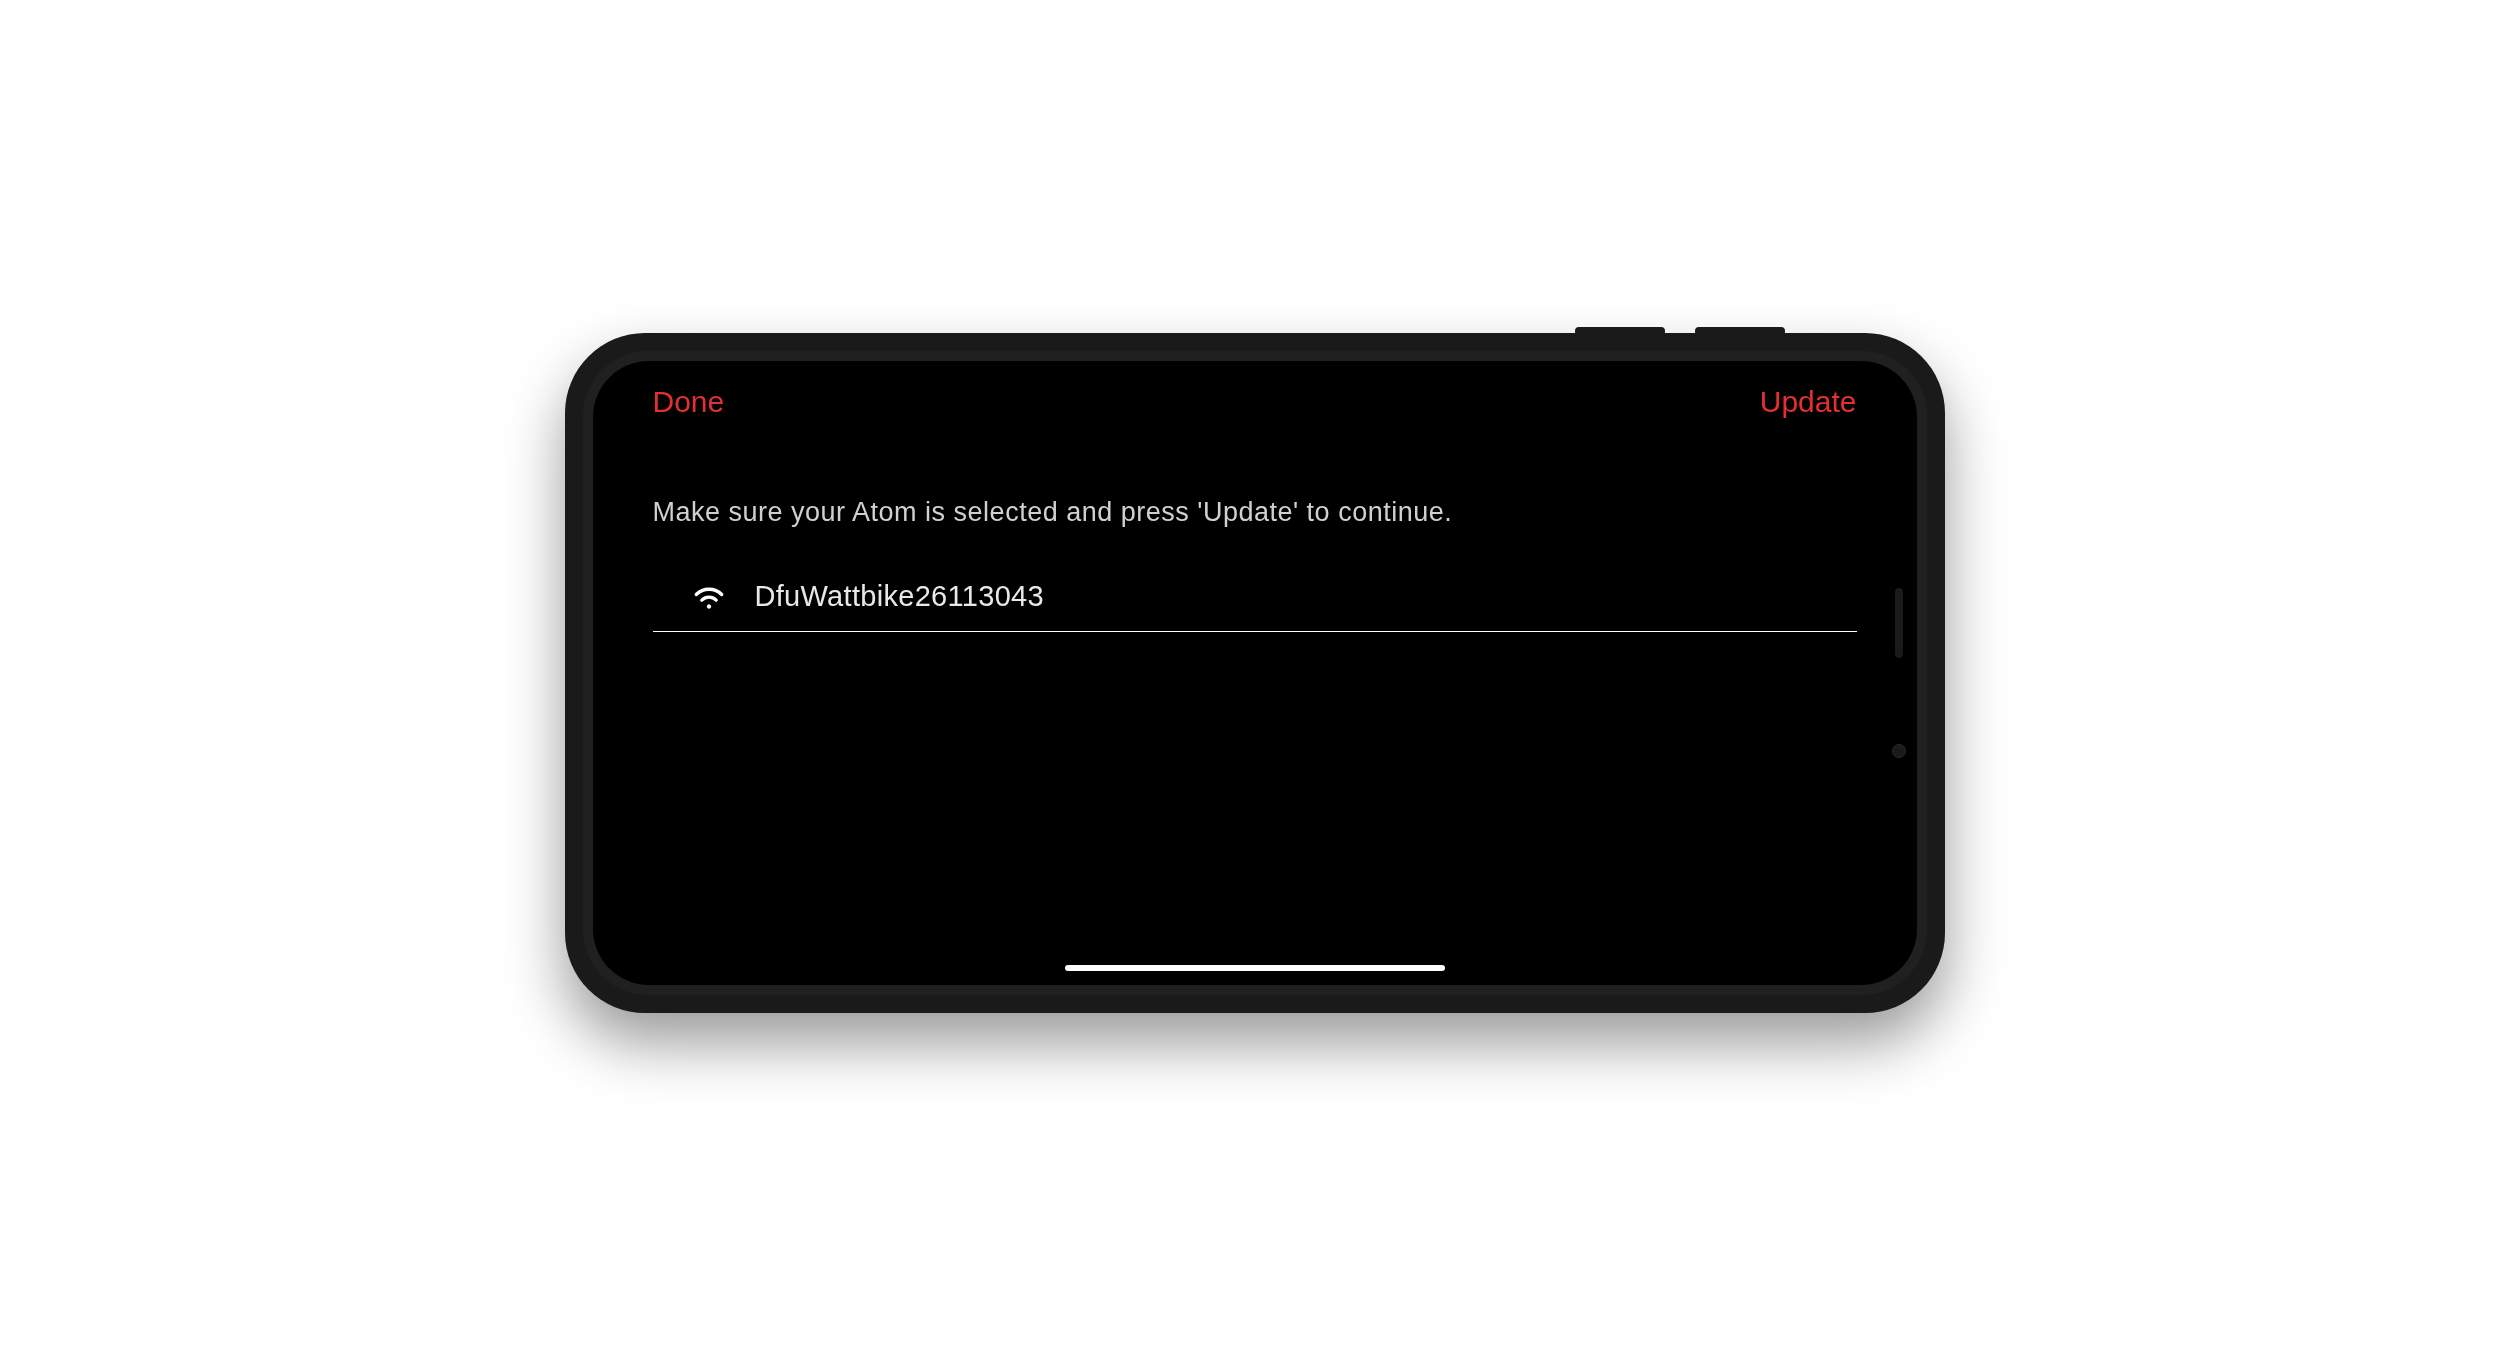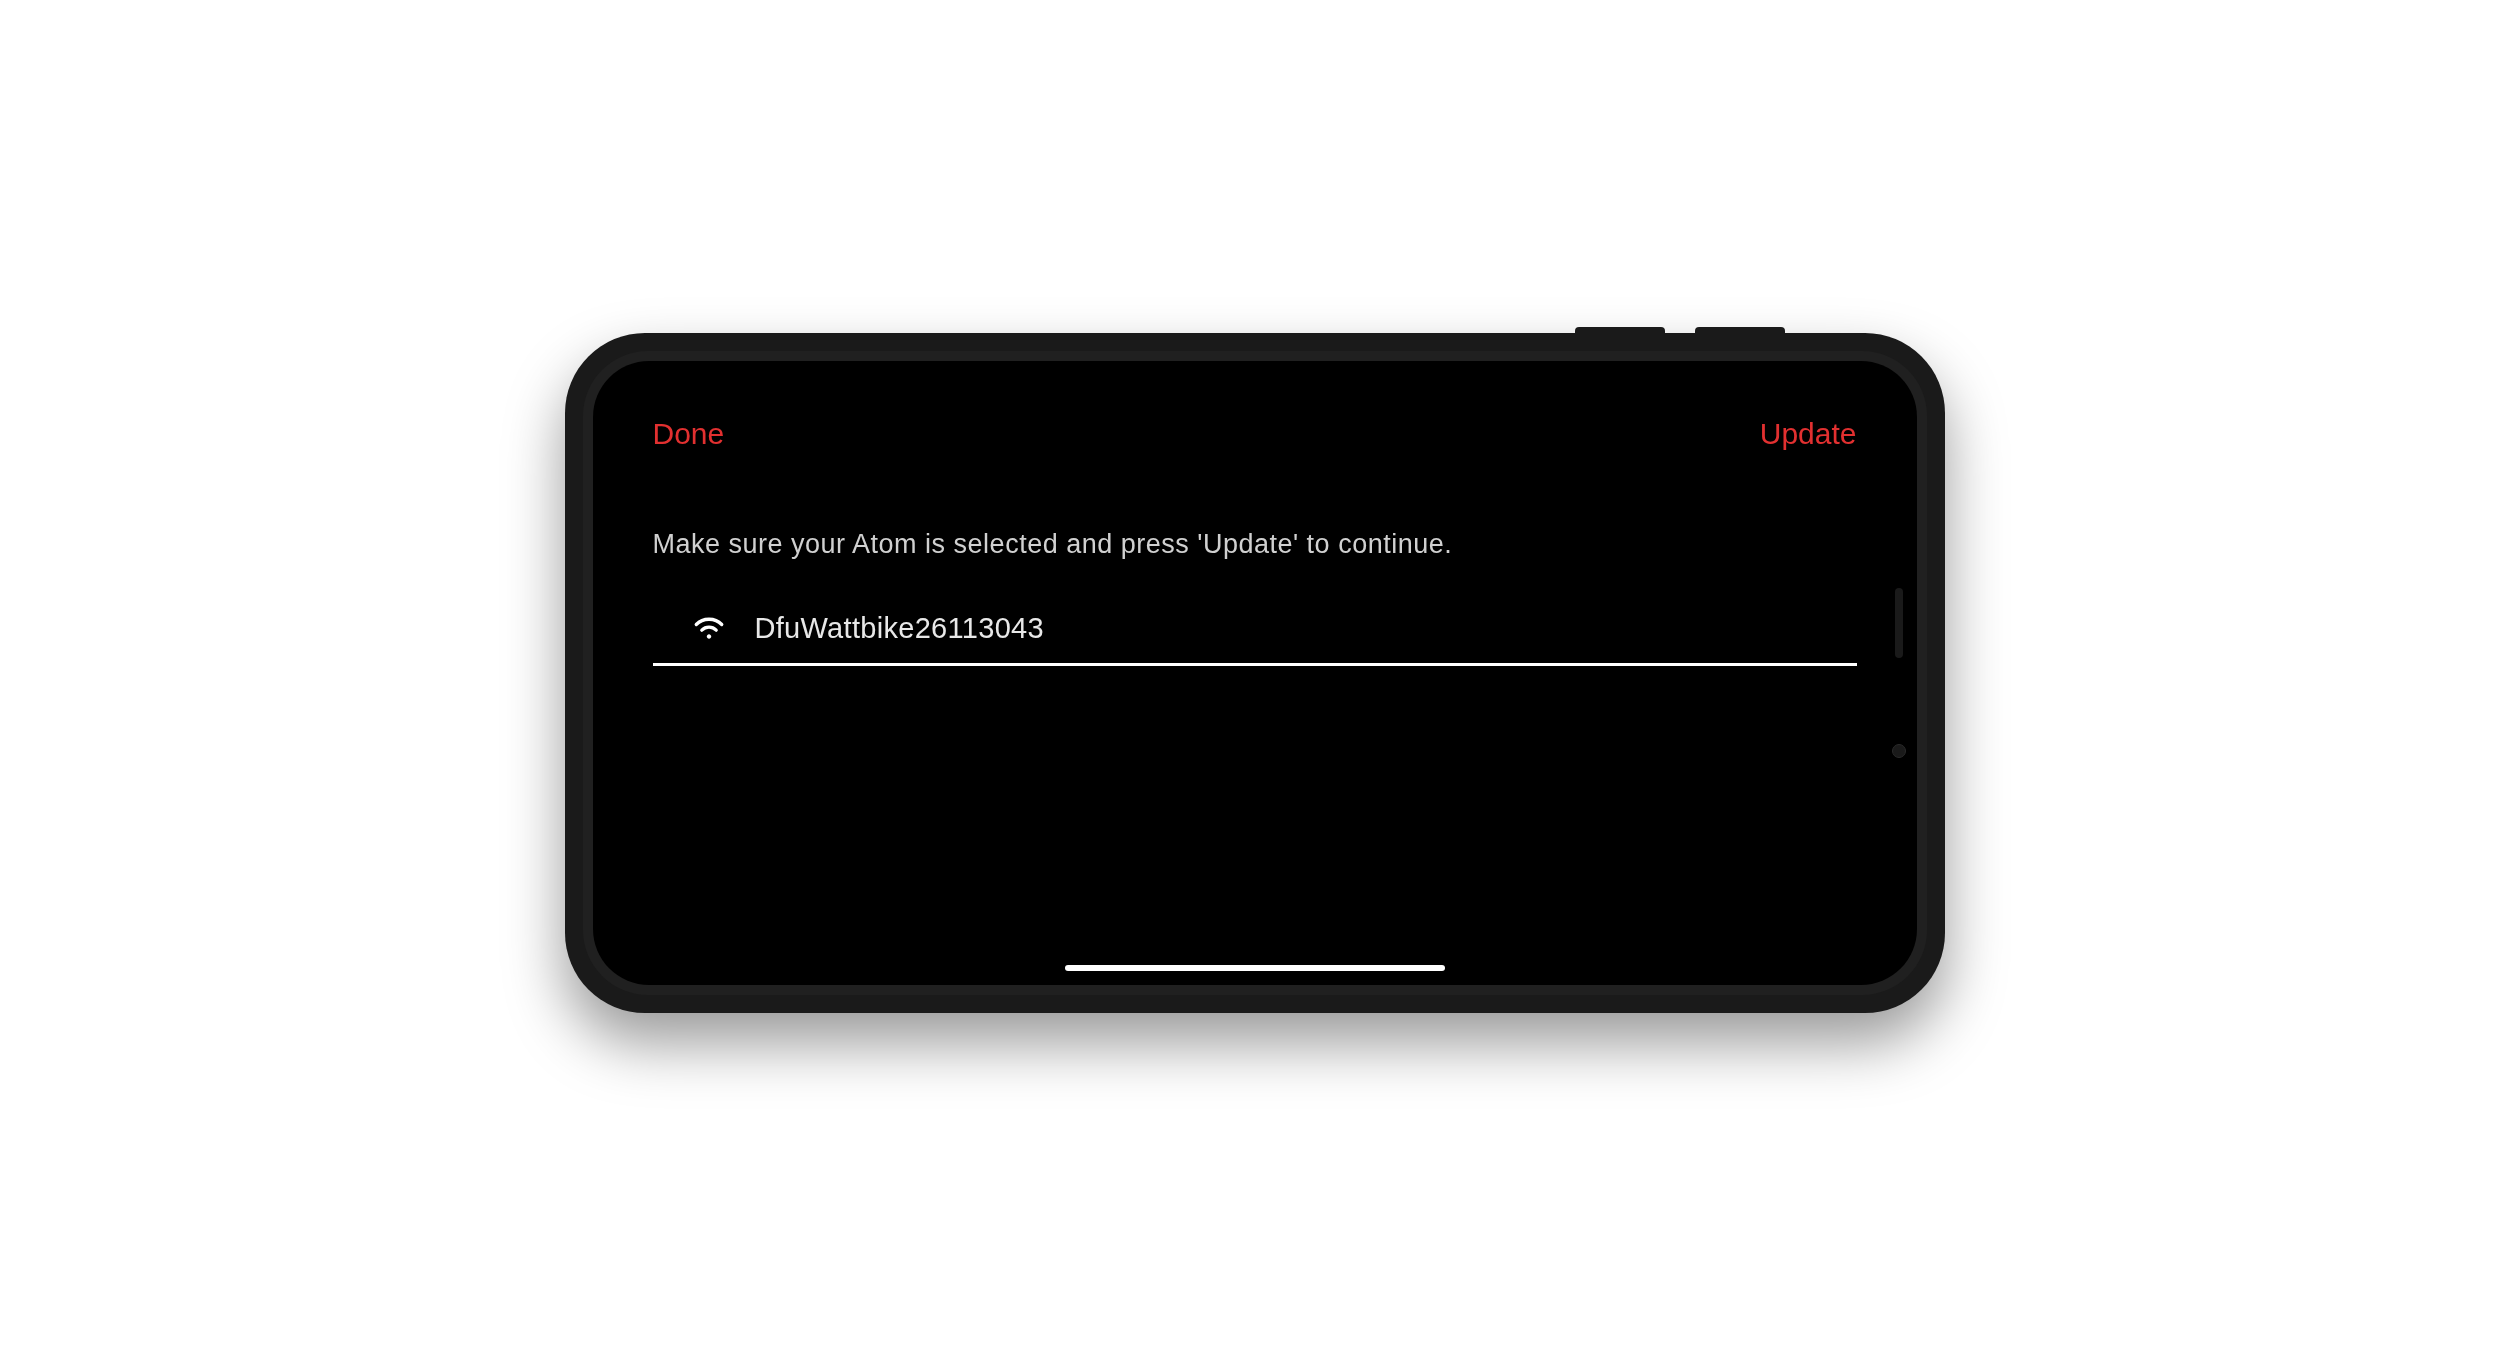--- a/index.html
+++ b/index.html
@@ -113,21 +113,20 @@
     
     .nav-bar {
       display: flex;
       align-items: center;
       justify-content: space-between;
       padding: 24px 60px 20px 60px;
     }
 
     .nav-left, .nav-right {
       min-width: 140px;
-      margin-top: 32px;
     }
     .nav-right {
       text-align: right;
     }
 
     .nav-button {
       color: #e23030;
       font-size: 30px;
       font-weight: 400;
       cursor: pointer;
@@ -156,22 +155,23 @@
       letter-spacing: 0.5px;
       line-height: 1.4;
     }
 
     .device-list {
       margin-top: 30px;
     }
 
     .device-row {
       display: flex;
+      align-items: center;
       padding: 18px 0 18px 38px;
-      border-bottom: 3px solid #ffffff;
+      border-bottom: 1px solid #ffffff;
       cursor: pointer;
     }
 
     .wifi-icon {
       width: 36px;
       height: 28px;
       display: flex;
       align-items: center;
       justify-content: center;
       margin-right: 28px;

